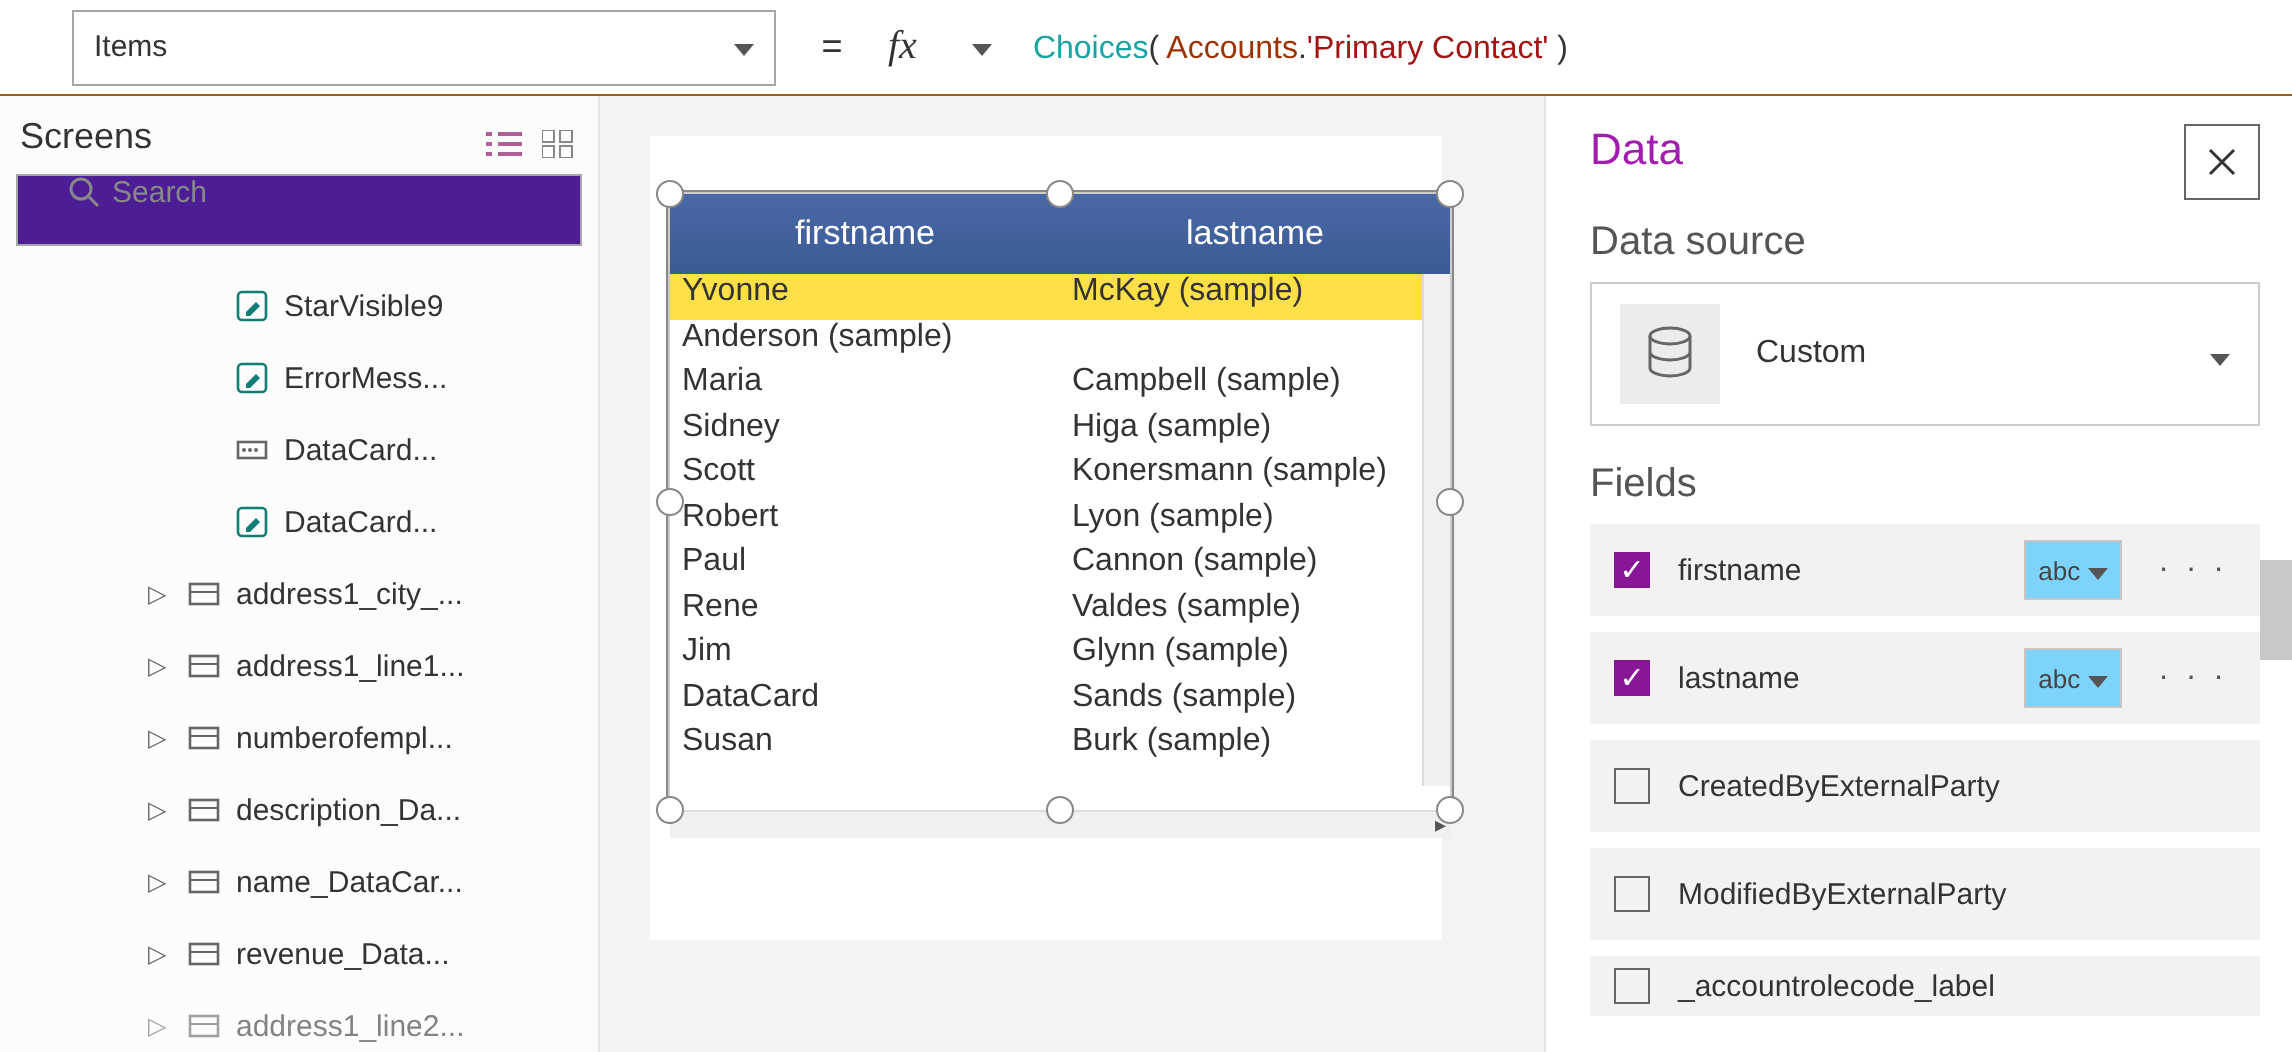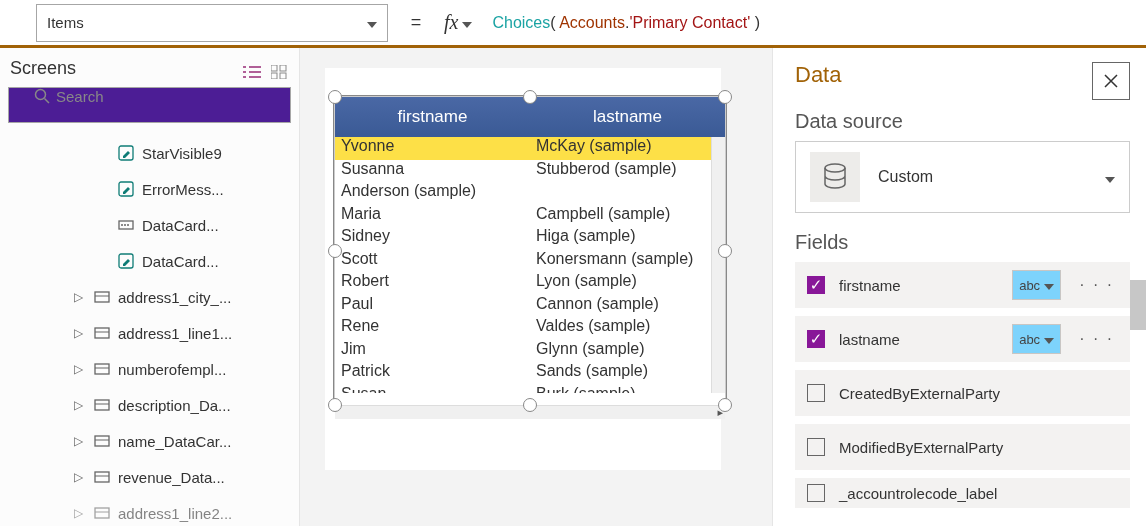--- a/index.html
+++ b/index.html
@@ -1,22 +1,22 @@
 <!DOCTYPE html>
 <html><head>
 <meta charset="utf-8">
 <style>
 * { box-sizing: border-box; margin: 0; padding: 0; font-family: "Segoe UI", Arial, sans-serif; }
 body { width: 1146px; height: 526px; overflow: hidden; background: #fff; color: #333; }
 
 
-.topbar { display: flex; align-items: center; height: 48px; border-bottom: 3px solid #a16207; width: 100%; }
+.topbar { display: flex; align-items: center; height: 48px; border-bottom: 1px solid #a16207; width: 100%; }
 .prop-select { width: 352px; height: 38px; margin: 4px 0 4px 36px; border: 1px solid #a6a6a6; display: flex; align-items: center; padding: 0 10px; justify-content: space-between; color: #333; font-size: 15px; background:#fff; }
 .equals { width: 36px; text-align: center; font-size: 18px; color: #333; margin-left: 10px; }
-.fx-btn { display:flex; align-items:center; padding: 0 10px; font-size: 16px; color:#333; }
+.fx-btn { display:flex; align-items:center; padding: 0 10px; font-size: 16px; color:#333;gap:24px; }
 .fx-btn .fx { font-style: italic; font-family: "Times New Roman", serif; font-size: 20px; margin-right:4px; }
 .formula { flex:1; padding: 0 10px; font-family: Consolas, monospace; font-size: 16px; }
 .tok-fn { color: #1aa3a3; }
 .tok-id { color: #9f3300; }
 .tok-str { color: #a31515; }
 
 
 .main { display:flex; height: 478px; }
 
 
@@ -49,21 +49,21 @@
 .dt-body { height: 256px; overflow:hidden; position:relative;}
 .dt-row { display:flex; font-size:16px; height:22.5px; color:#333;}
 .dt-row > div { flex:1; padding-left:6px; white-space:nowrap; overflow:hidden;}
 .dt-row.sel { background:#fde047; }
 .dt-scroll { position:absolute; right:0; top:0; width:14px; height:100%; background:#f0f0f0; border-left:1px solid #ddd;}
 .dt-scroll-h { position:absolute; right:0; bottom:-14px; width:100%; height:14px; background:#f0f0f0; border-top:1px solid #ddd; display:flex; justify-content:flex-end; align-items:center; padding-right:2px; font-size:11px; color:#555;}
 
 
 .right { width:374px; border-left:1px solid #e5e5e5; display:flex; flex-direction:column; padding: 14px 16px 0 22px; position:relative; background:#fff;}
 .right-head { display:flex; justify-content:space-between; align-items:flex-start; margin-bottom:10px;}
-.right-head h2 { font-size:22px; font-weight:400; color:#a16207;}
+.right-head h2 { font-size:22px; font-weight:400; color:#a21caf;}
 .close-btn { width:38px; height:38px; border:1px solid #666; display:flex; align-items:center; justify-content:center; font-size:18px; color:#333;}
 .label-sm { font-size:20px; color:#555; margin-bottom:8px;}
 .ds-box { border:1px solid #ccc; height:72px; display:flex; align-items:center; padding:0 14px; gap:18px; margin-bottom:18px;}
 .ds-icon { width:50px; height:50px; background:#edecea; display:flex; align-items:center; justify-content:center; color:#666;}
 .ds-box .name { flex:1; font-size:16px; color:#333;}
 .ds-box .chev { font-size:18px; color:#555;}
 .fields-list { display:flex; flex-direction:column; gap:8px; overflow:hidden; position:relative;}
 .field-row { background:#f3f2f1; height:46px; display:flex; align-items:center; padding:0 12px; gap:14px; font-size:15px;}
 .chk { width:18px; height:18px; border:1px solid #666; display:flex; align-items:center; justify-content:center; flex-shrink:0;}
 .chk.on { background:#881798; border-color:#881798; color:#fff;}
@@ -241,24 +241,20 @@
       <div class="dt-head">
         <div>firstname</div>
         <div>lastname</div>
       </div>
       <div class="dt-body">
         <div class="dt-row sel">
             <div>Yvonne</div>
             <div>McKay (sample)</div>
           </div>
         <div class="dt-row">
-            <div>Susanna</div>
-            <div>Stubberod (sample)</div>
-          </div>
-        <div class="dt-row">
             <div>Anderson (sample)</div>
           </div>
         <div class="dt-row">
             <div>Maria</div>
             <div>Campbell (sample)</div>
           </div>
         <div class="dt-row">
             <div>Sidney</div>
             <div>Higa (sample)</div>
           </div>
@@ -276,21 +272,21 @@
           </div>
         <div class="dt-row">
             <div>Rene</div>
             <div>Valdes (sample)</div>
           </div>
         <div class="dt-row">
             <div>Jim</div>
             <div>Glynn (sample)</div>
           </div>
         <div class="dt-row">
-            <div>Patrick</div>
+            <div>DataCard</div>
             <div>Sands (sample)</div>
           </div>
         <div class="dt-row">
             <div>Susan</div>
             <div>Burk (sample)</div>
           </div>
         <div class="dt-scroll"></div>
       </div>
       <div class="dt-scroll-h">▸</div>
       <div class="handle h-tl"></div>

